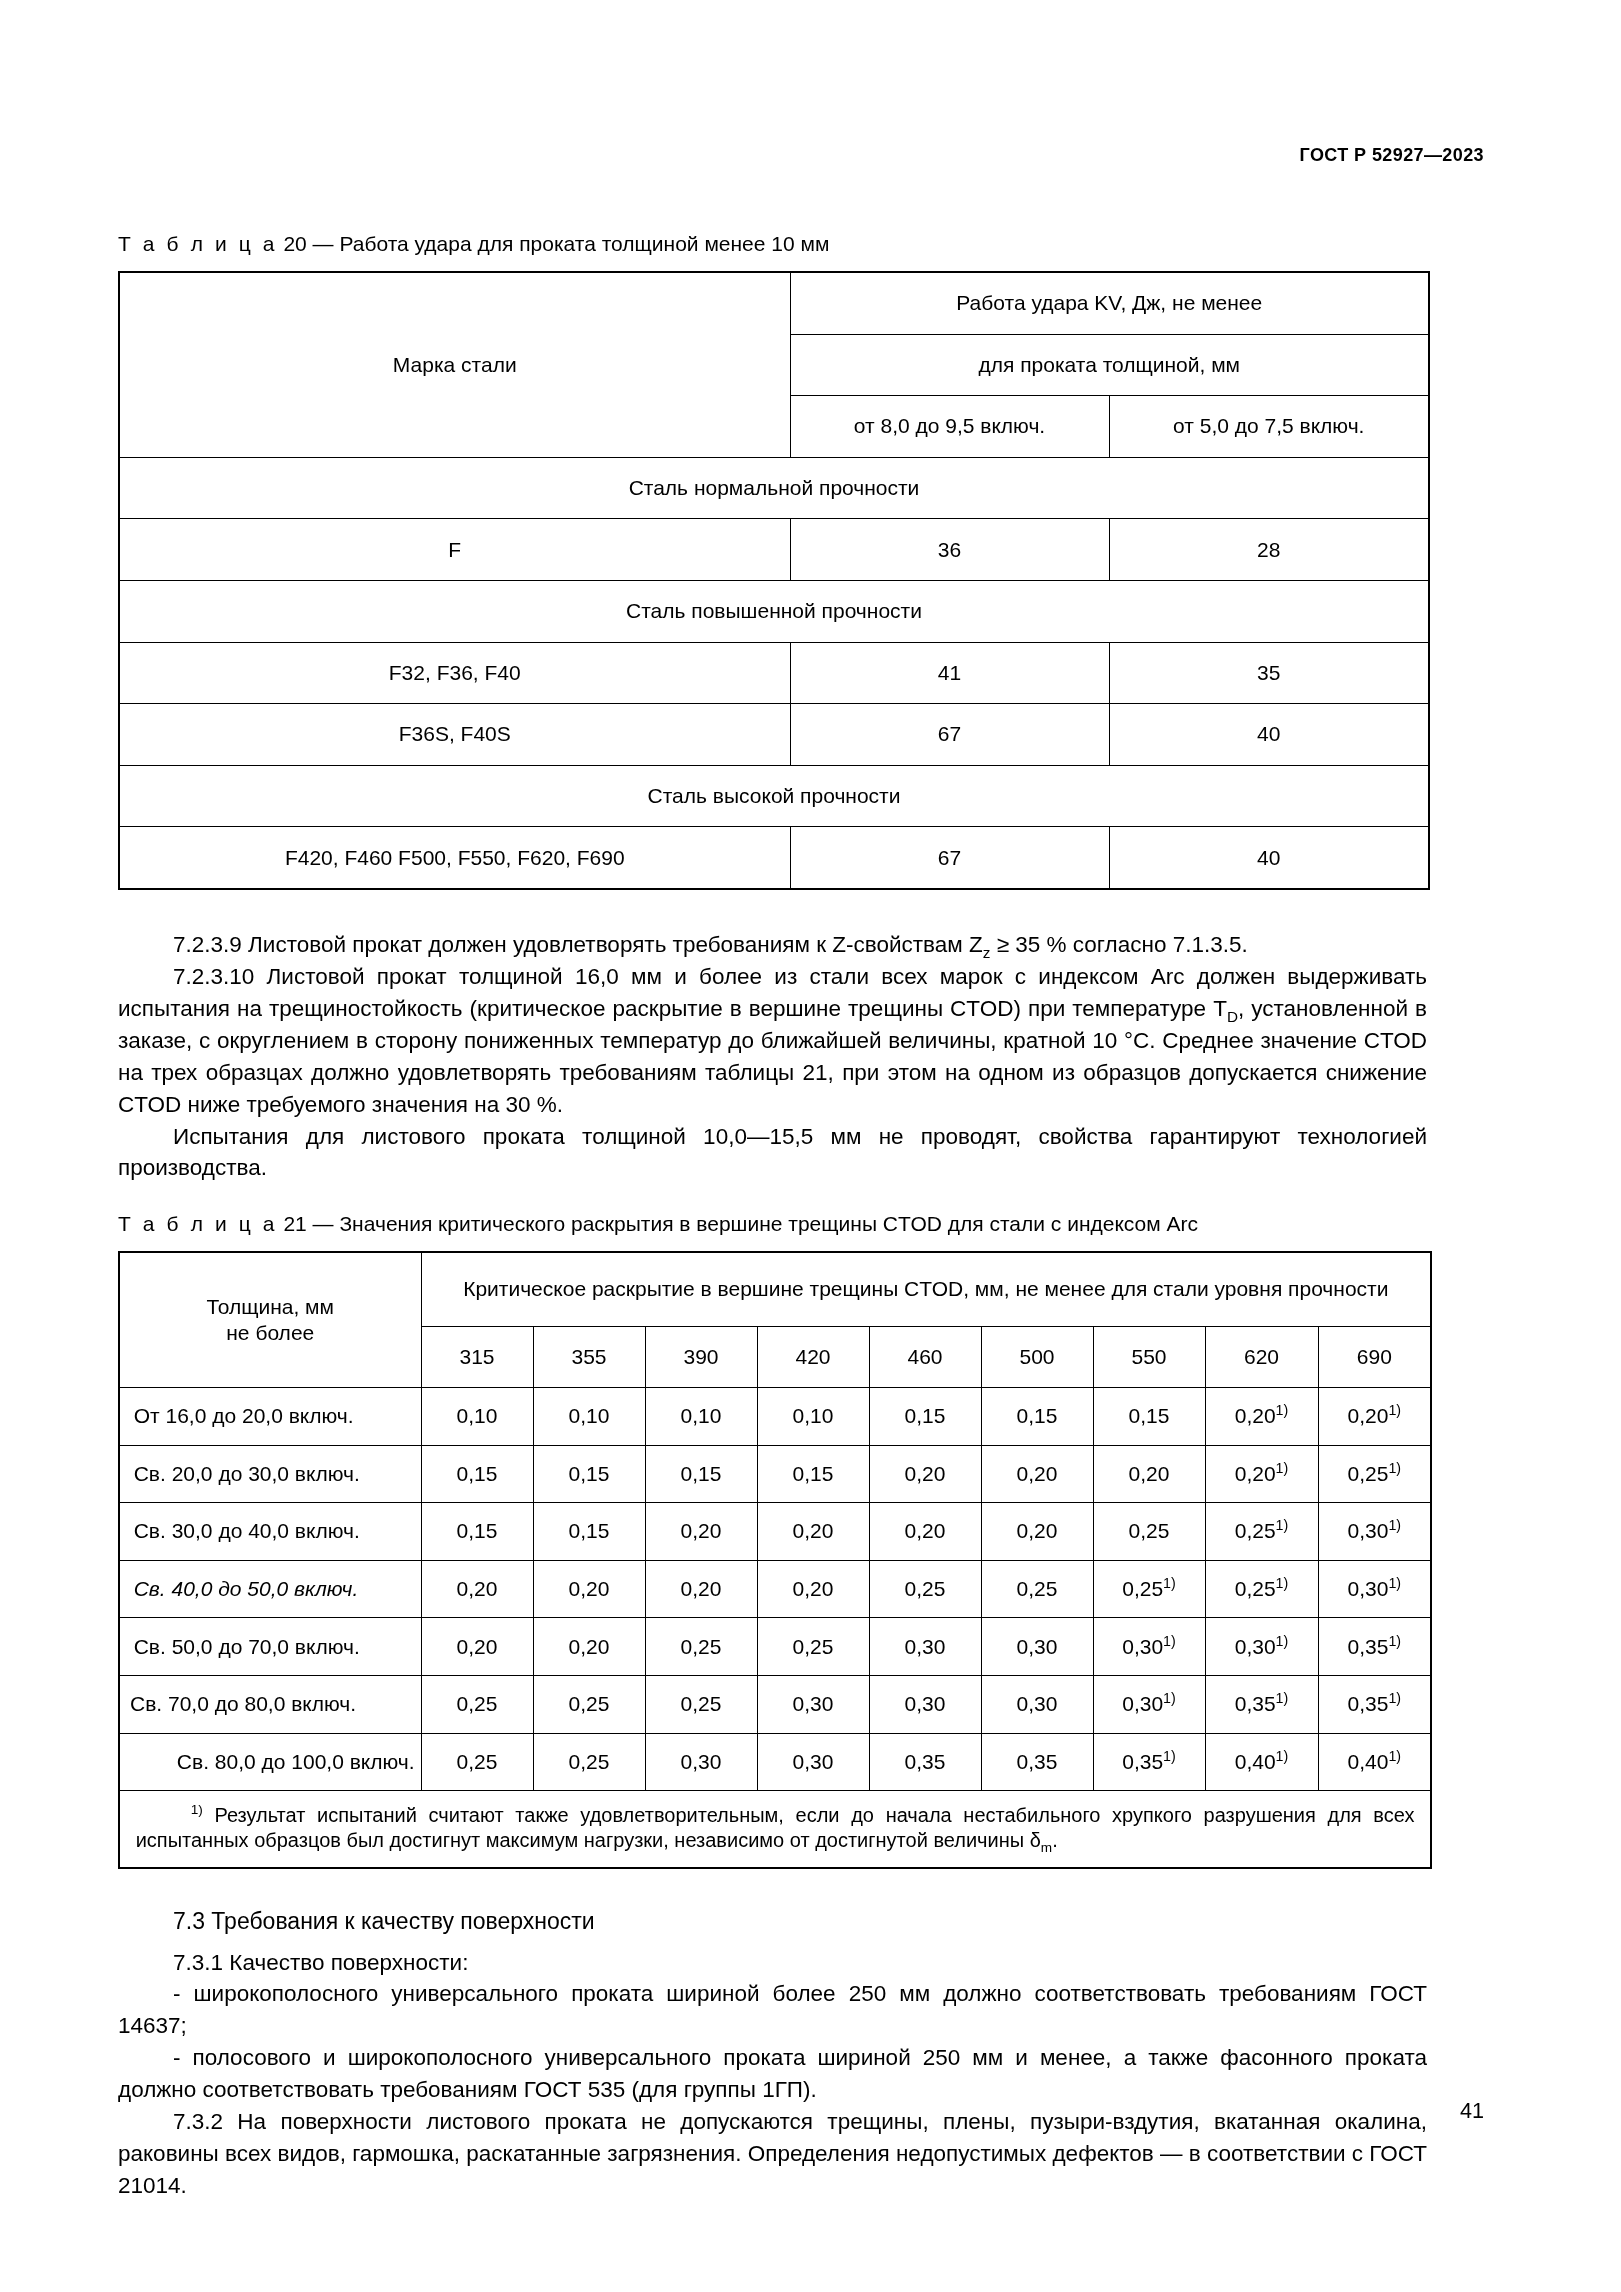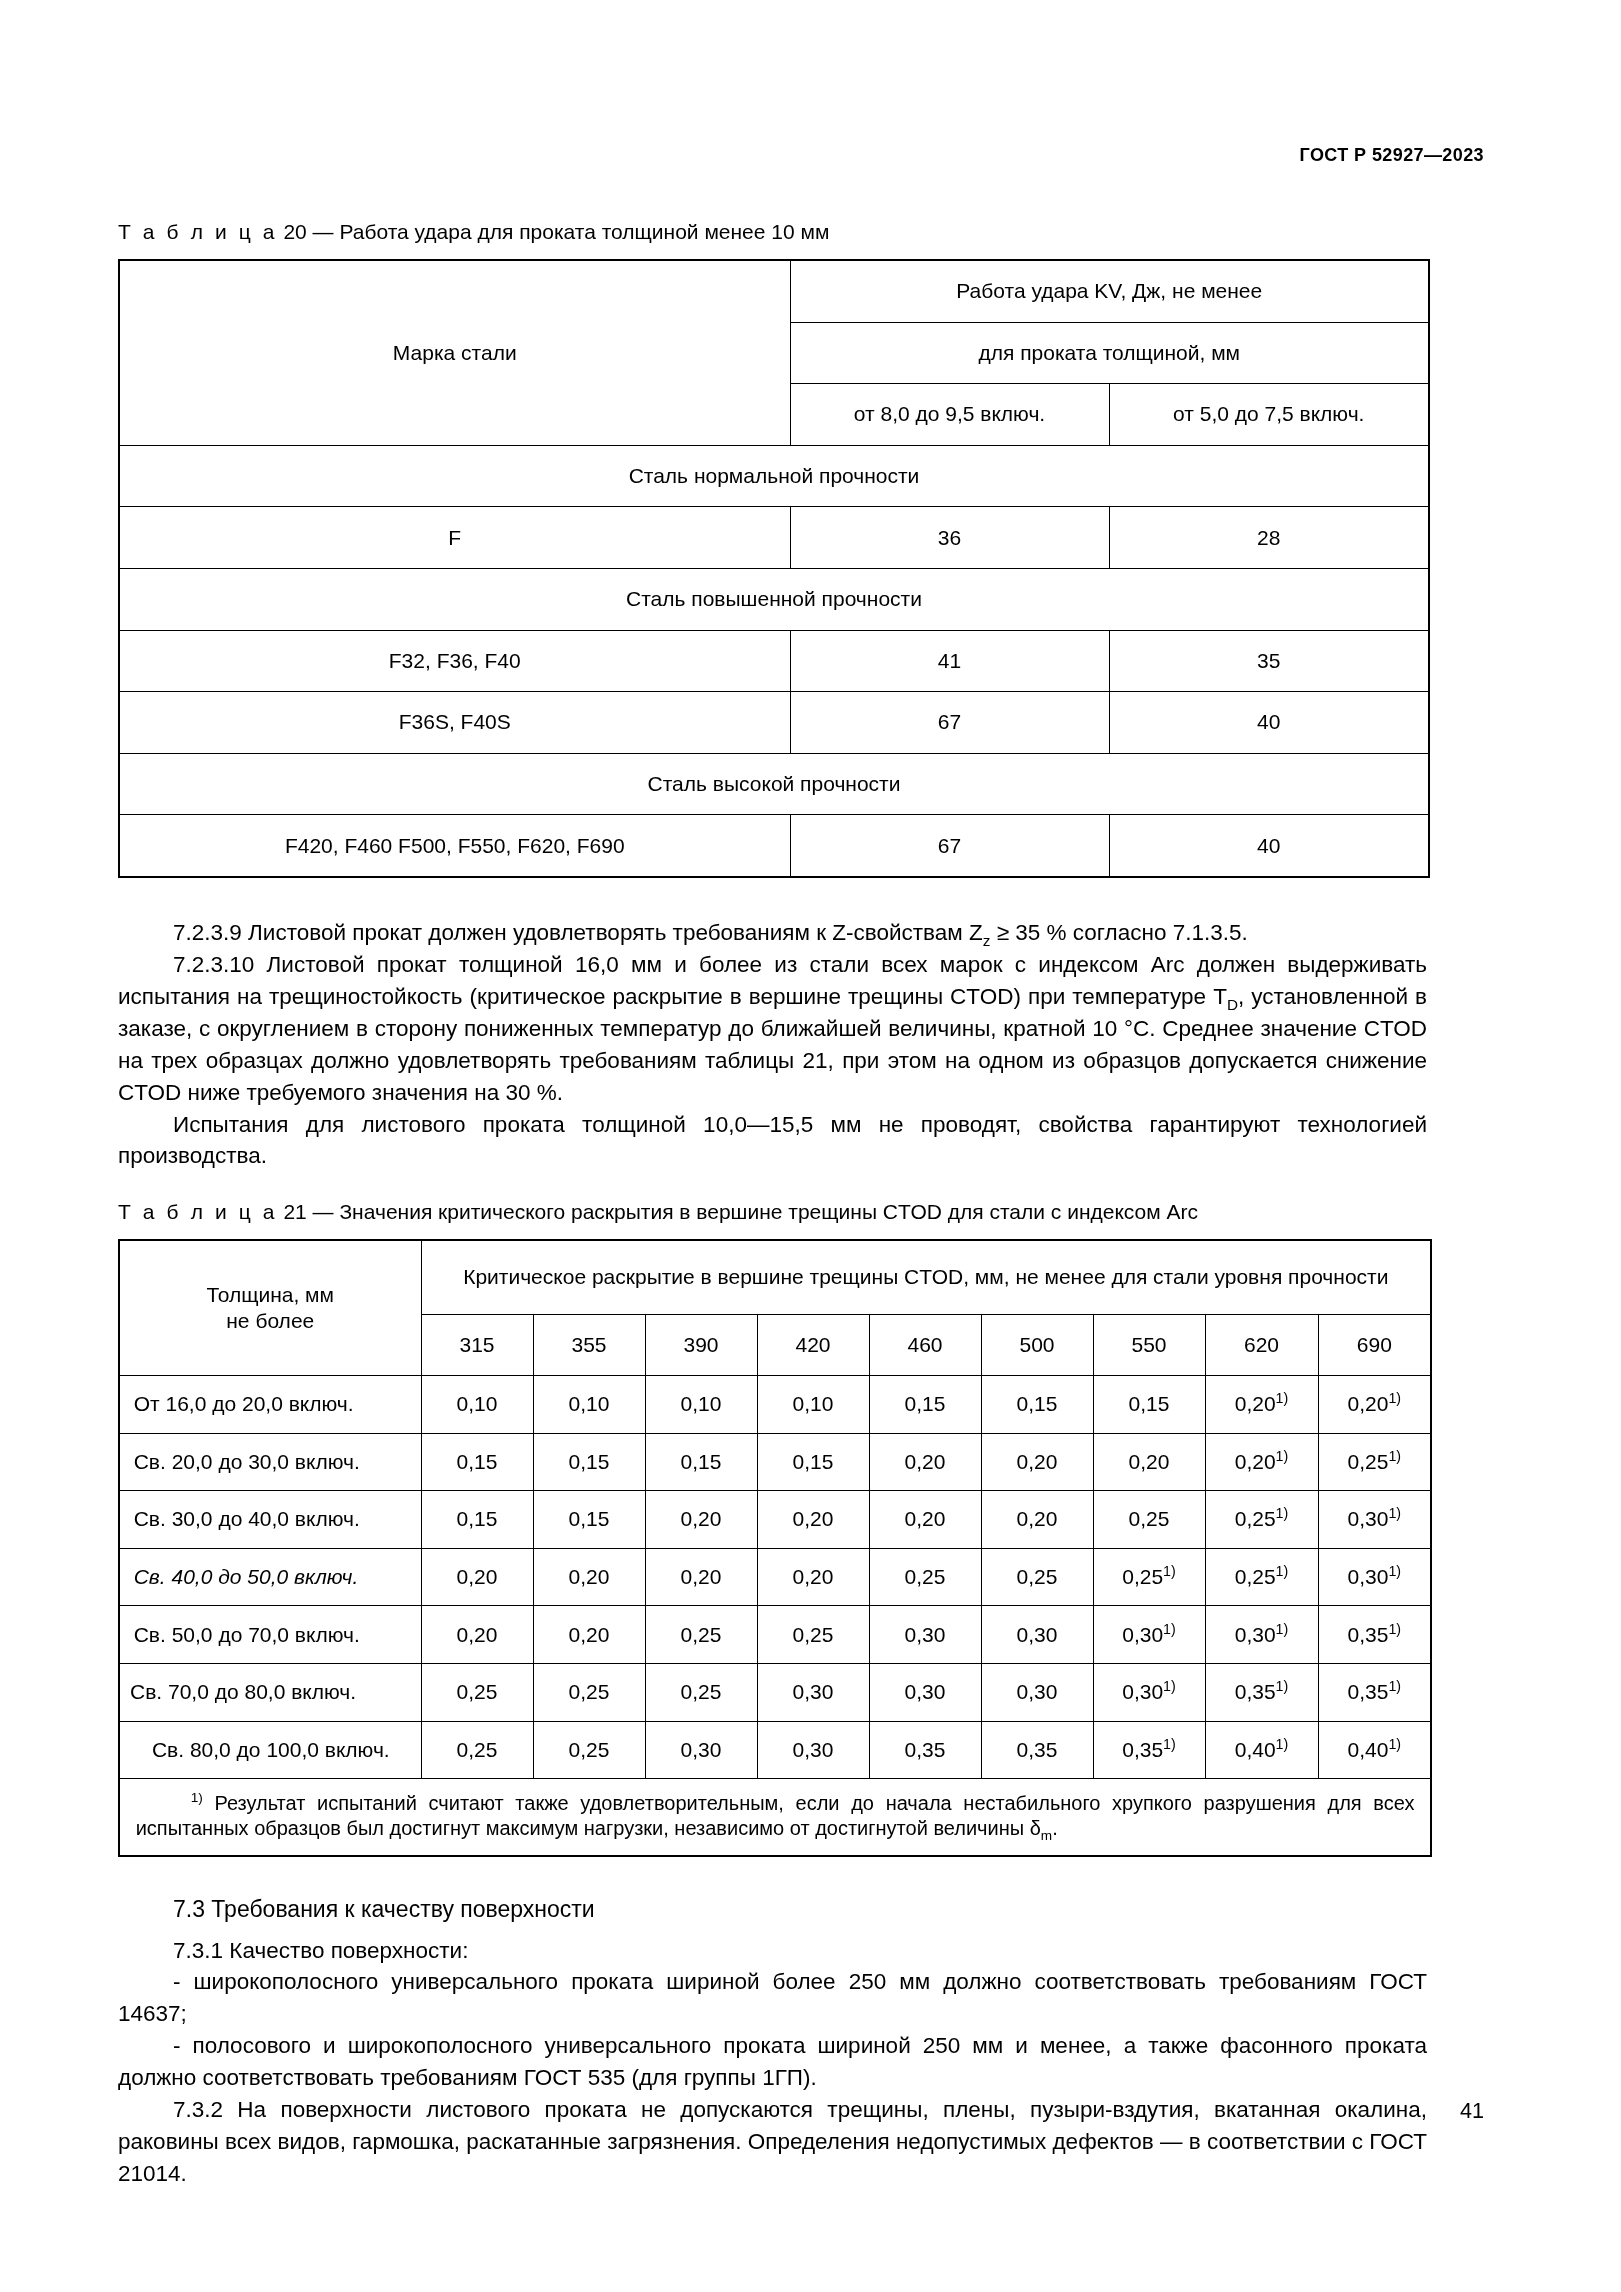--- a/index.html
+++ b/index.html
@@ -24,21 +24,21 @@
     top: 145px;
     right: 137px;
     font-size: 18px;
     font-weight: bold;
     letter-spacing: 0.4px;
     white-space: nowrap;
   }
   .content {
     position: absolute;
     left: 118px;
-    top: 218px;
+    top: 230px;
     width: 1309px;
   }
   .tbl-caption {
     font-size: 21px;
     margin: 0 0 13.7px 0;
     line-height: 1.3;
   }
   .tbl-caption .lbl {
     letter-spacing: 3.1px;
   }
@@ -288,21 +288,21 @@
             <td><span>0,25</span></td>
             <td><span>0,25</span></td>
             <td><span>0,30</span></td>
             <td><span>0,30</span></td>
             <td><span>0,30</span></td>
             <td><span>0,30</span><sup>1)</sup></td>
             <td><span>0,35</span><sup>1)</sup></td>
             <td><span>0,35</span><sup>1)</sup></td>
           </tr>
           <tr>
-            <td style="text-align: center; padding-left: 7px; margin-top: 44px;">Св. 80,0 до 100,0 включ.</td>
+            <td style="text-align: right; padding-left: 7px; margin-top: 44px;">Св. 80,0 до 100,0 включ.</td>
             <td><span>0,25</span></td>
             <td><span>0,25</span></td>
             <td><span>0,30</span></td>
             <td><span>0,30</span></td>
             <td><span>0,35</span></td>
             <td><span>0,35</span></td>
             <td><span>0,35</span><sup>1)</sup></td>
             <td><span>0,40</span><sup>1)</sup></td>
             <td><span>0,40</span><sup>1)</sup></td>
           </tr>

